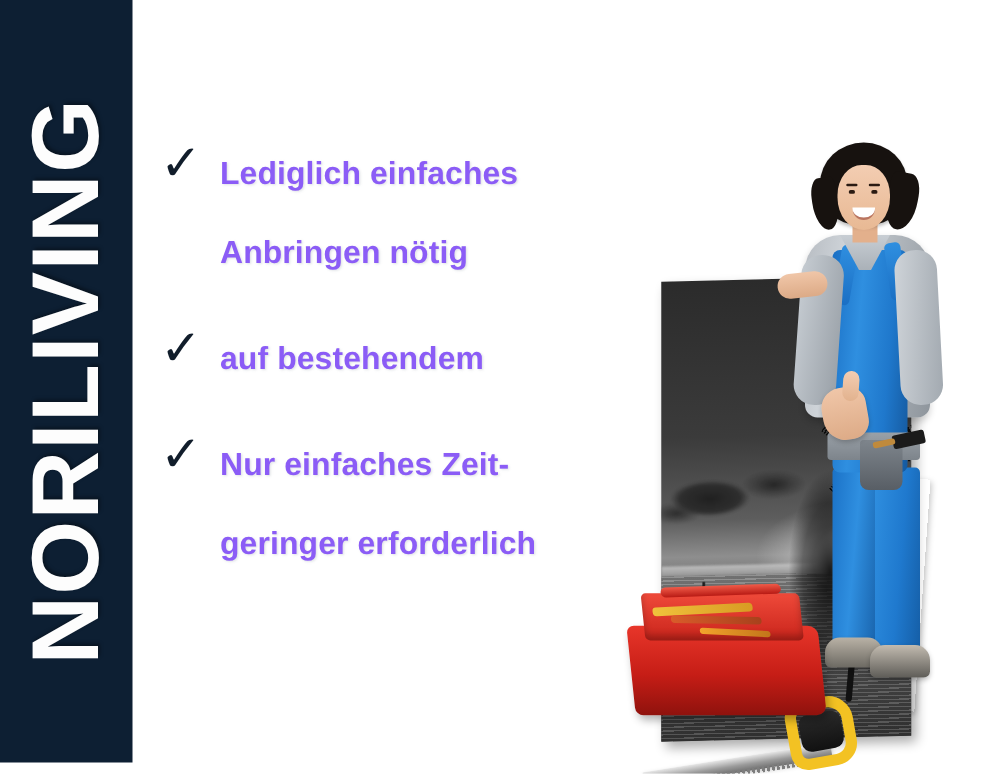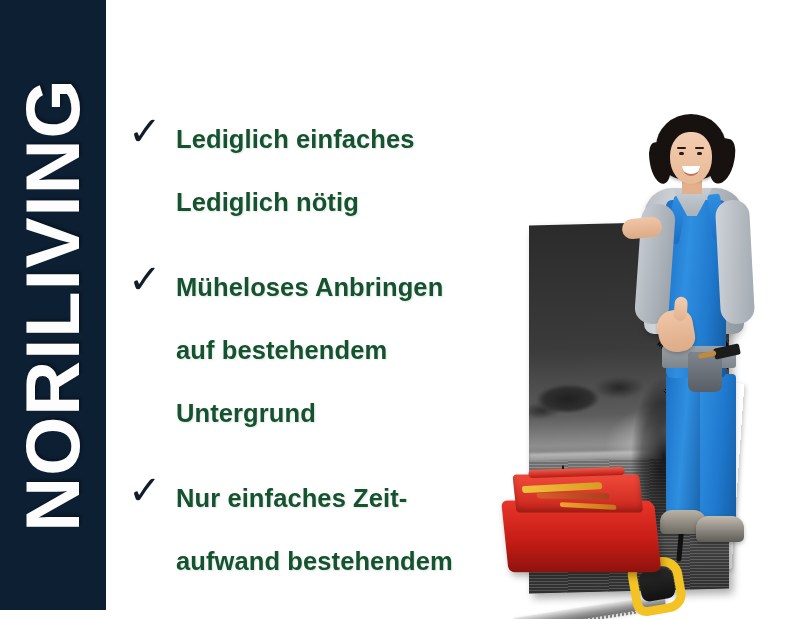--- a/index.html
+++ b/index.html
@@ -51,21 +51,21 @@
   .check{
     position:absolute;left:0;top:6px;
     width:40px;height:38px;
     color:#111d2b;
     font-size:40px;line-height:34px;
     font-family:"DejaVu Sans", sans-serif;
     text-align:left;
   }
   .btext{
     margin-left:48px;
-    color:#14532d;
+    color:#8b5cf6;
     font-size:25.5px;
     font-weight:bold;
     line-height:63px;
     letter-spacing:.1px;
     text-shadow:1px 1px 2px rgba(150,160,170,.30);
   }
   .btext .ln{display:block;}
 
   
   .photo{
@@ -344,38 +344,36 @@
     <div class="brandbar-text">NORILIVING</div>
   </div>
 
 
   <div class="bullets">
 
     <div class="bullet">
       <span class="check">✓</span>
       <div class="btext">
         <span class="ln">Lediglich einfaches</span>
-        <span class="ln">Lediglich nötig</span>
+        <span class="ln">Anbringen nötig</span>
       </div>
     </div>
 
     <div class="bullet">
       <span class="check">✓</span>
       <div class="btext">
-        <span class="ln">Müheloses Anbringen</span>
         <span class="ln">auf bestehendem</span>
-        <span class="ln">Untergrund</span>
       </div>
     </div>
 
     <div class="bullet">
       <span class="check">✓</span>
       <div class="btext">
         <span class="ln">Nur einfaches Zeit-</span>
-        <span class="ln">aufwand bestehendem</span>
+        <span class="ln">geringer erforderlich</span>
       </div>
     </div>
 
   </div>
 
   <div class="photo">
 
     <div class="floor-shadow"></div>
 
     <div class="boards"></div>

